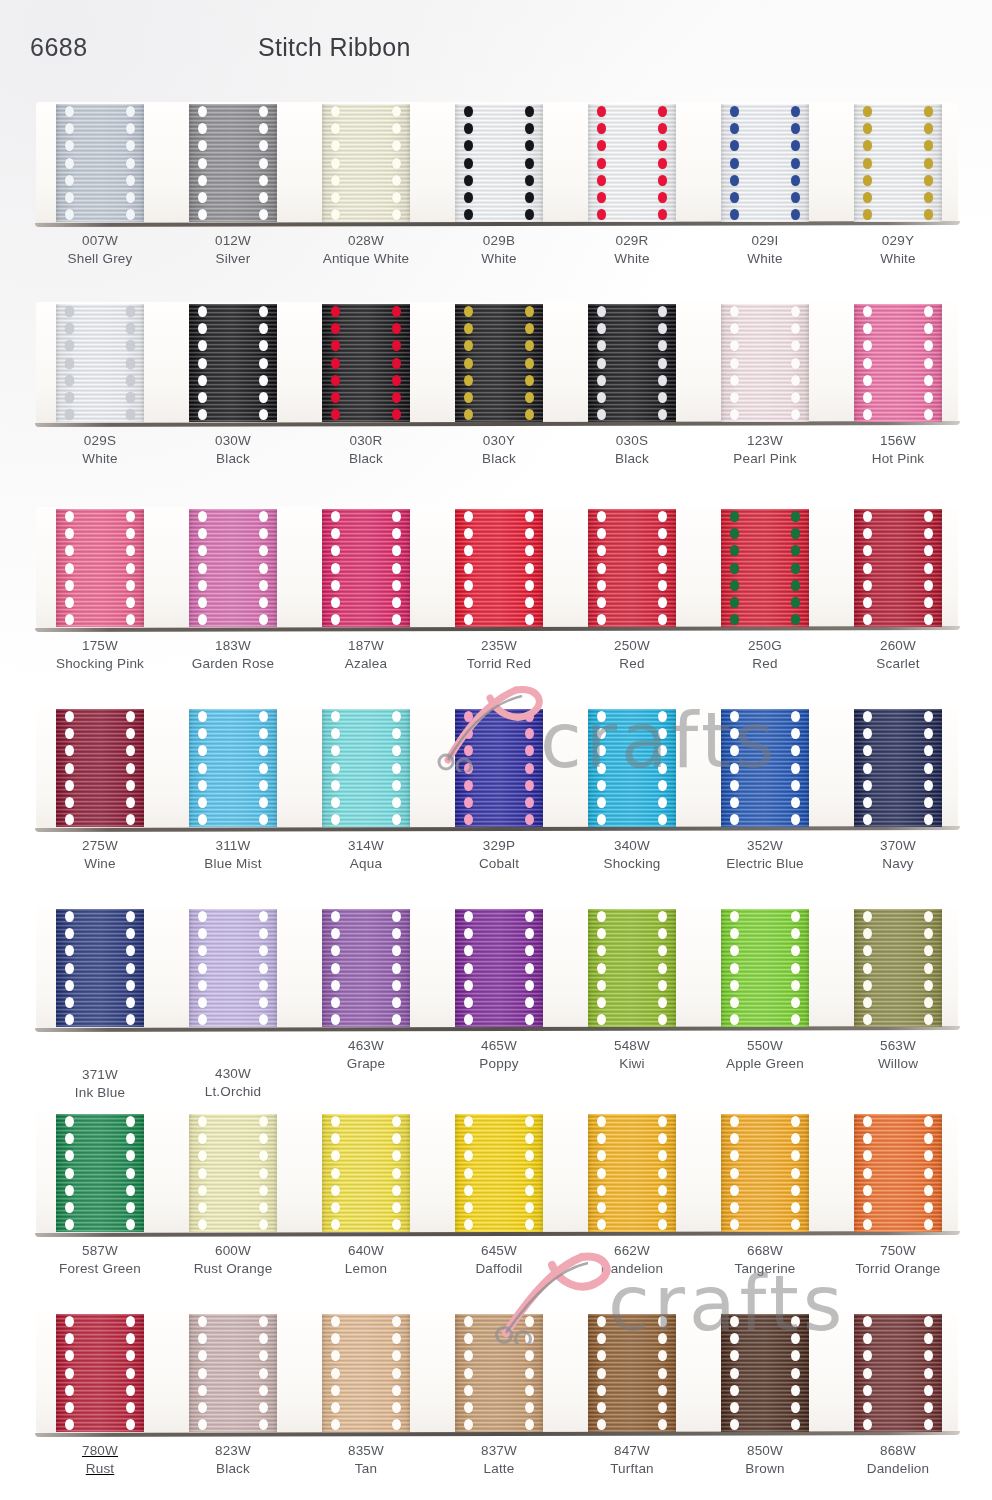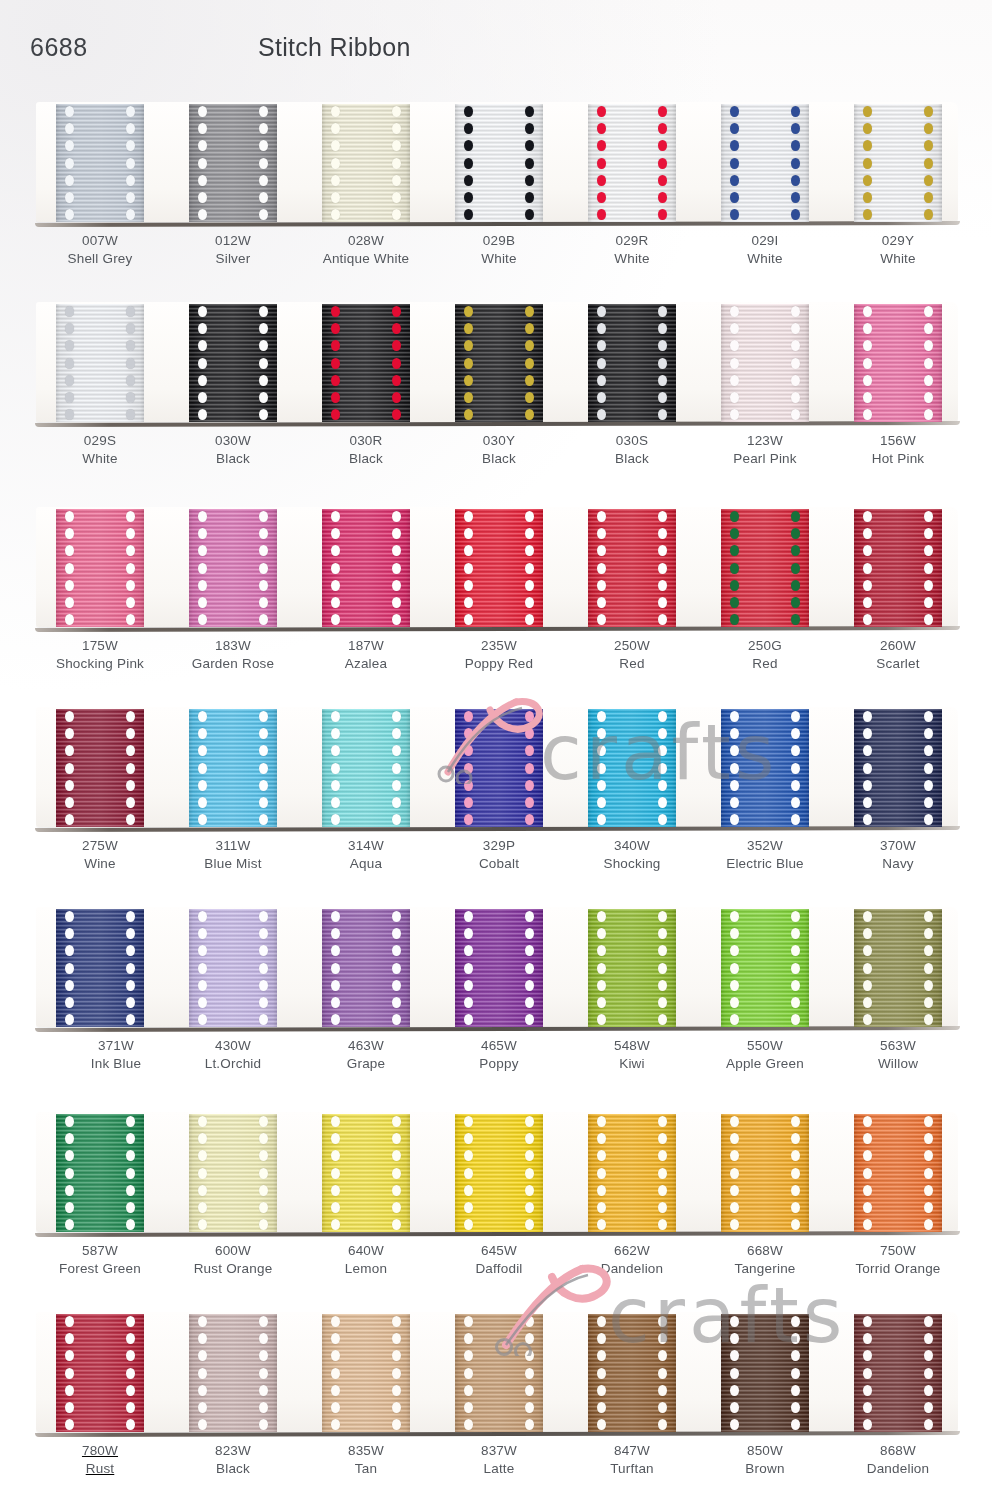--- a/index.html
+++ b/index.html
@@ -110,21 +110,21 @@
   }
   .lab .code{
     font-size:13.5px;color:#54585e;line-height:17px;letter-spacing:.2px;
   }
   .lab .name{
     font-size:13.5px;color:#54585e;line-height:19px;letter-spacing:.2px;
   }
 
   
   .wm{
-    position:absolute;pointer-events:none;user-select:none;margin-top:12px;
+    position:absolute;pointer-events:none;user-select:none;
   }
   .wm .word{
     font-size:76px;color:rgba(120,120,122,.48);
     letter-spacing:4px;font-family:"DejaVu Sans", sans-serif;
   }
   .wm svg{display:block;}
 </style>
 </head>
 <body>
 
@@ -743,21 +743,21 @@
         <div class="lab" style="left: 158px;">
           <div class="code">183W</div>
           <div class="name">Garden Rose</div>
         </div>
         <div class="lab" style="left: 291px;">
           <div class="code">187W</div>
           <div class="name">Azalea</div>
         </div>
         <div class="lab" style="left: 424px;">
           <div class="code">235W</div>
-          <div class="name">Poppy Red</div>
+          <div class="name">Torrid Red</div>
         </div>
         <div class="lab" style="left: 557px;">
           <div class="code">250W</div>
           <div class="name">Red</div>
         </div>
         <div class="lab" style="left: 690px;">
           <div class="code">250G</div>
           <div class="name">Red</div>
         </div>
         <div class="lab" style="left: 823px;">
@@ -1149,25 +1149,25 @@
               <i style="top: 36.4px; background: rgb(251, 251, 242);"></i>
               <i style="top: 53.6px; background: rgb(251, 251, 242);"></i>
               <i style="top: 70.8px; background: rgb(251, 251, 242);"></i>
               <i style="top: 88px; background: rgb(251, 251, 242);"></i>
               <i style="top: 105.2px; background: rgb(251, 251, 242);"></i>
             </div>
           </div>
         </div>
       </div>
       <div class="labels">
-        <div class="lab" style="left: 41px;">
+        <div class="lab" style="left: 25px; margin-top: 29px;">
           <div class="code">371W</div>
           <div class="name">Ink Blue</div>
         </div>
-        <div class="lab" style="left: 158px;">
+        <div class="lab" style="left: 158px; margin-top: 28px;">
           <div class="code">430W</div>
           <div class="name">Lt.Orchid</div>
         </div>
         <div class="lab" style="left: 291px;">
           <div class="code">463W</div>
           <div class="name">Grape</div>
         </div>
         <div class="lab" style="left: 424px;">
           <div class="code">465W</div>
           <div class="name">Poppy</div>

